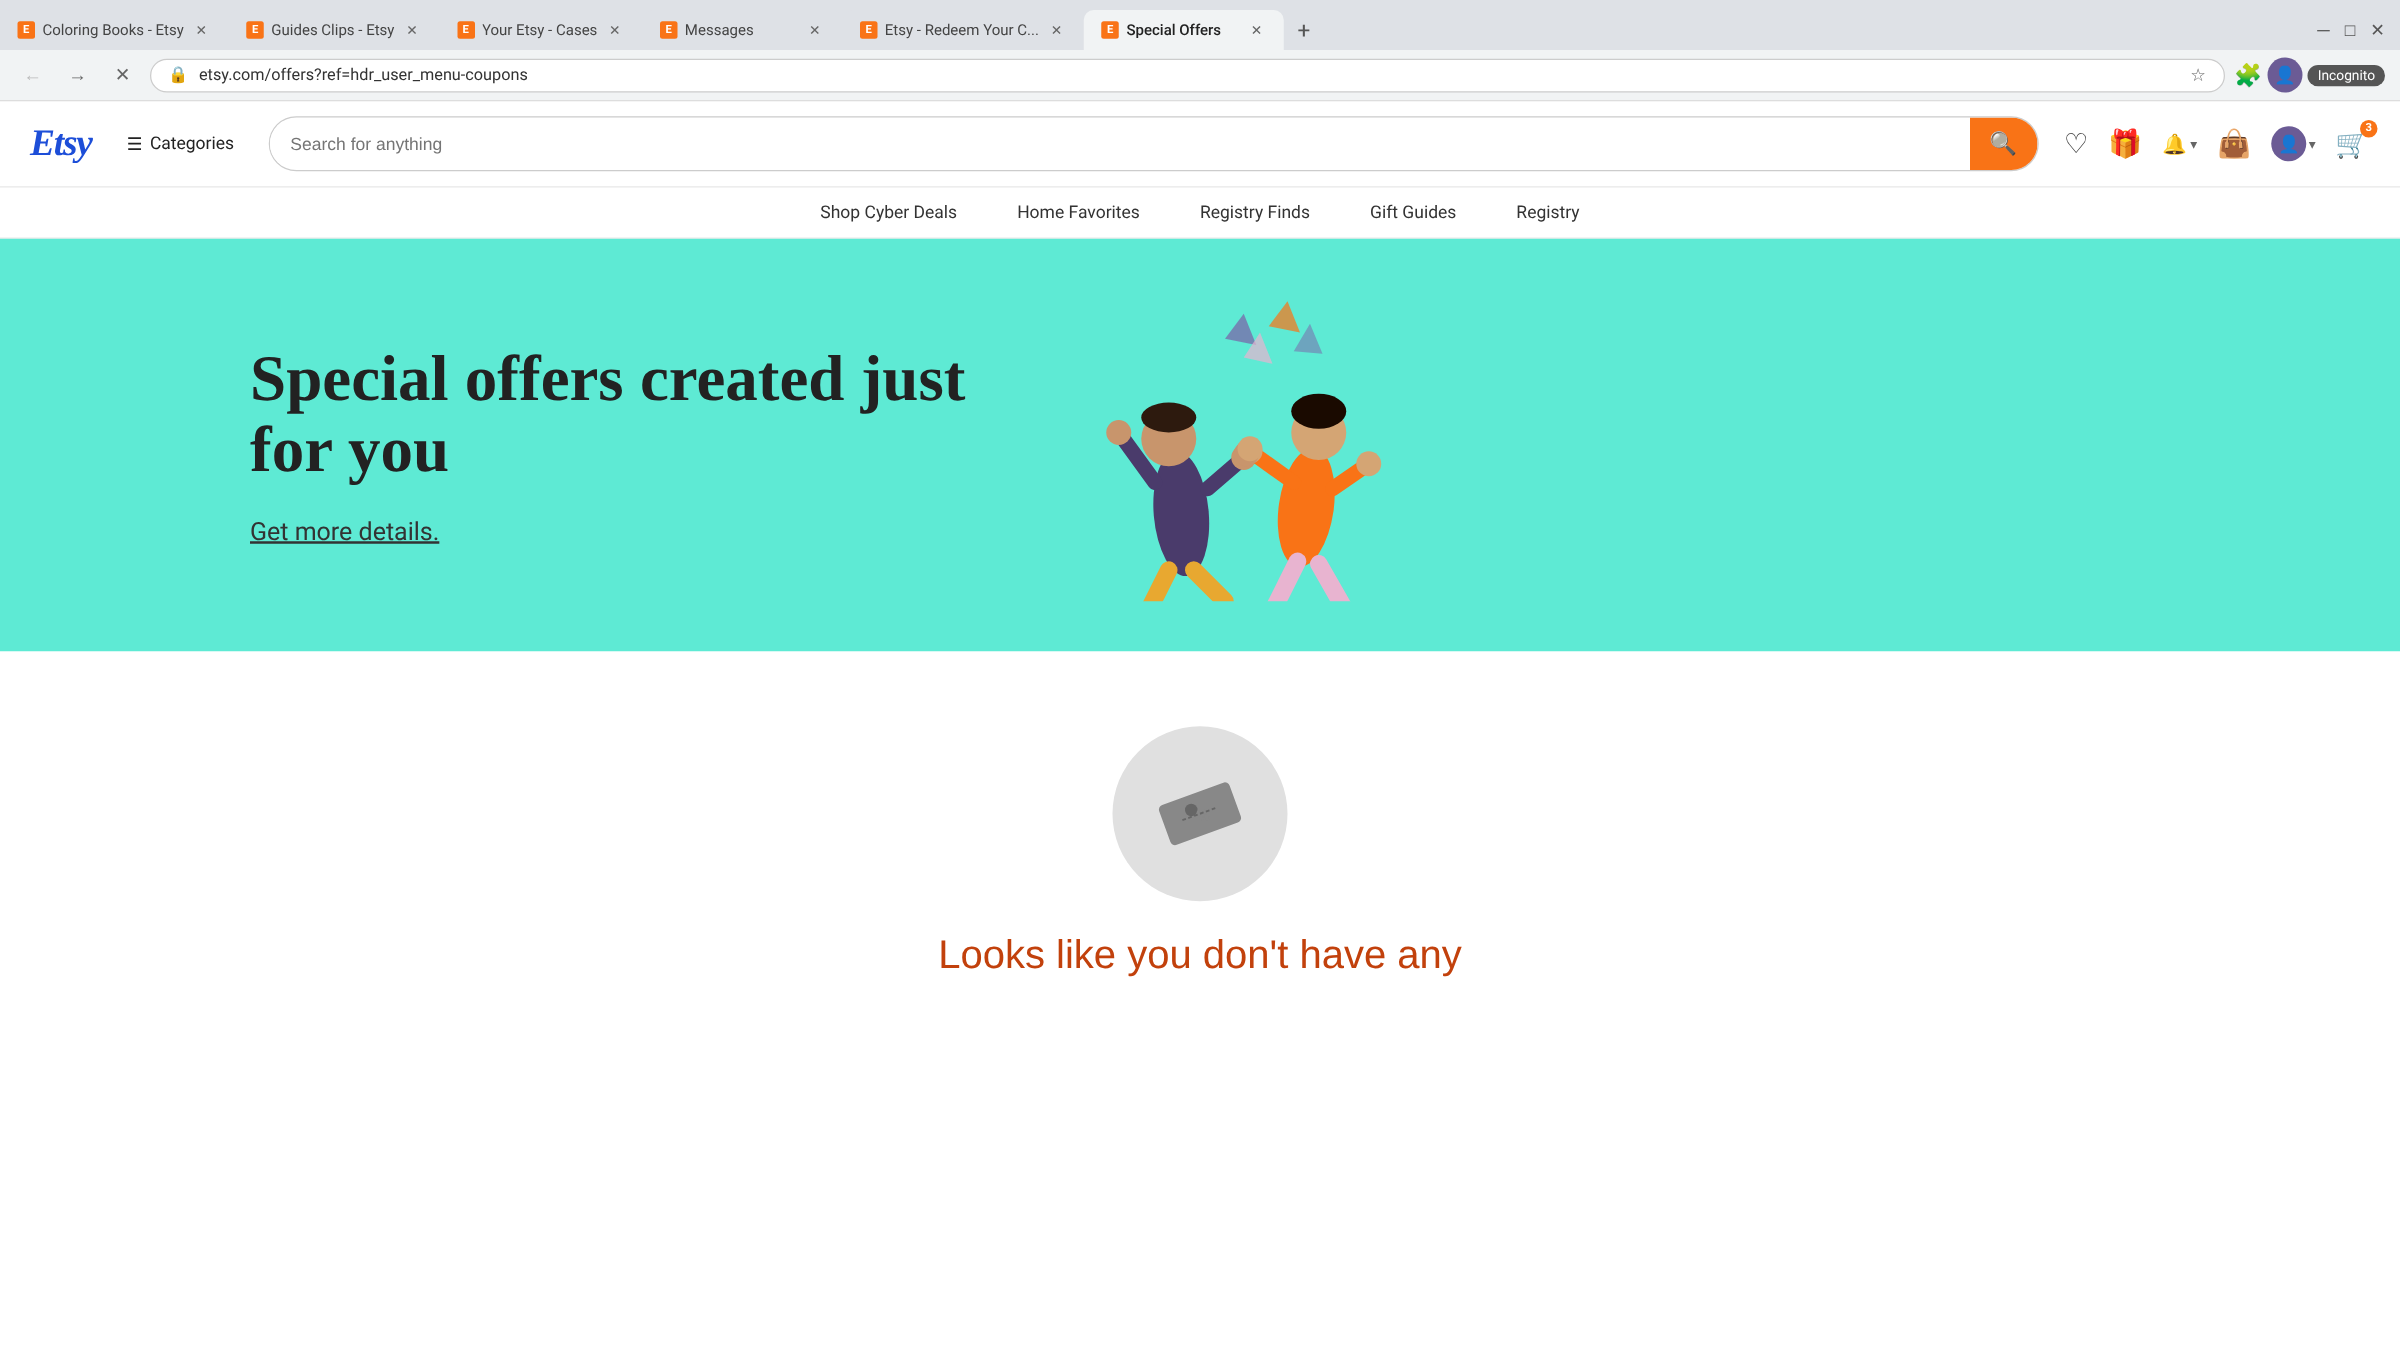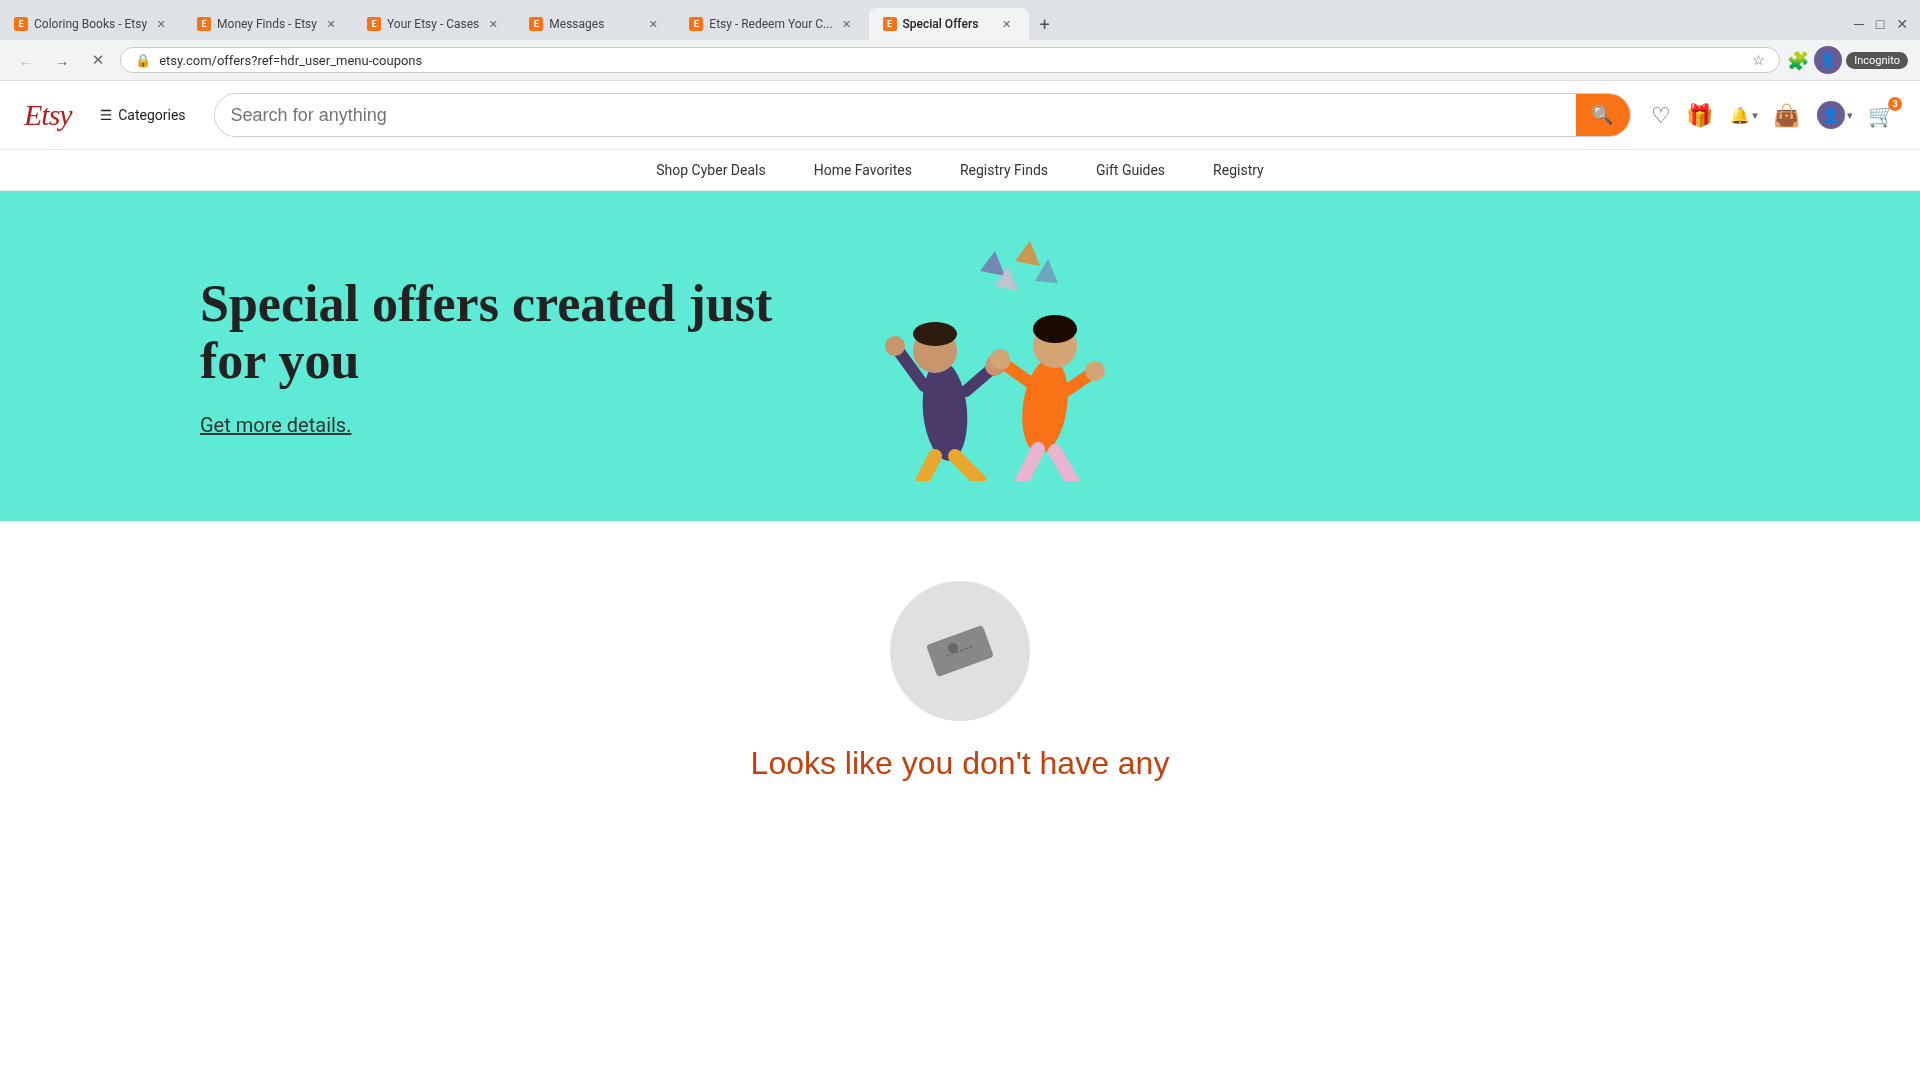--- a/index.html
+++ b/index.html
@@ -182,23 +182,23 @@
 
     
     .site-header {
       border-bottom: 1px solid #e8e8e8;
       padding: 12px 24px;
       display: flex;
       align-items: center;
       gap: 20px;
     }
     .etsy-logo {
-      color: #b91c1c;
+      color: #1d4ed8;
       font-size: 30px;
-      font-weight: 400;
+      font-weight: 700;
       font-style: italic;
       letter-spacing: -1px;
       cursor: pointer;
       font-family: Georgia, serif;
     }
     .categories-btn {
       display: flex;
       align-items: center;
       gap: 6px;
       font-size: 14px;
@@ -215,21 +215,21 @@
       border: 1px solid #ccc;
       border-radius: 24px;
       overflow: hidden;
       background: #fff;
     }
     .search-input {
       flex: 1;
       border: none;
       outline: none;
       padding: 10px 16px;
-      font-size: 18px;
+      font-size: 14px;
       color: #555;
     }
     .search-btn {
       background: #f97316;
       border: none;
       padding: 10px 16px;
       cursor: pointer;
       color: white;
       font-size: 18px;
       display: flex;
@@ -358,21 +358,21 @@
   <div class="tab-bar">
 
     <div class="tab">
       <div class="tab-favicon">E</div>
       <span class="tab-label">Coloring Books - Etsy</span>
       <div class="tab-close">✕</div>
     </div>
 
     <div class="tab">
       <div class="tab-favicon">E</div>
-      <span class="tab-label">Money Finds - Etsy</span>
+      <span class="tab-label">Guides Clips - Etsy</span>
       <div class="tab-close">✕</div>
     </div>
 
     <div class="tab">
       <div class="tab-favicon">E</div>
       <span class="tab-label">Your Etsy - Cases</span>
       <div class="tab-close">✕</div>
     </div>
 
     <div class="tab">

